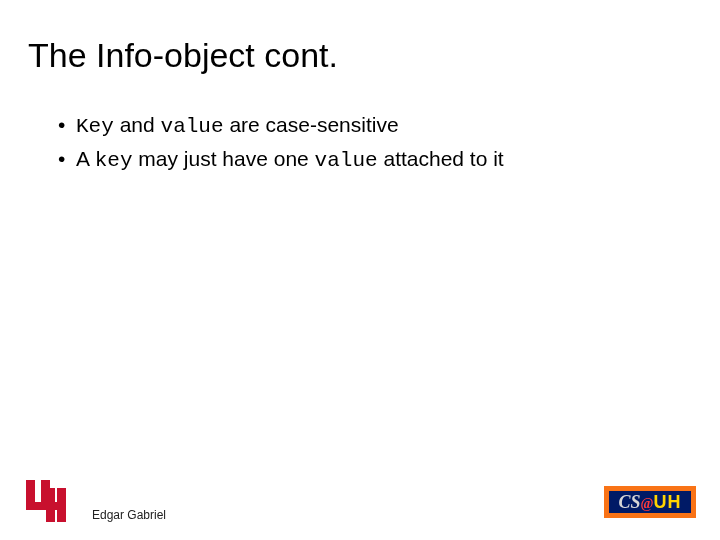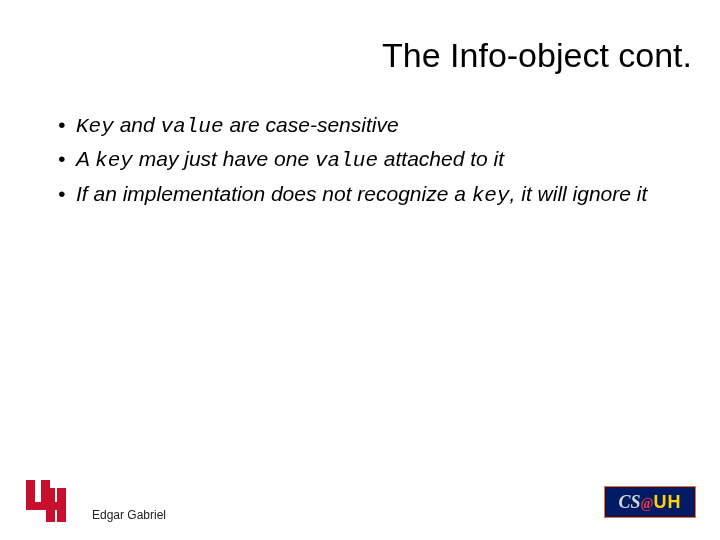--- a/index.html
+++ b/index.html
@@ -1,48 +1,45 @@
 <!DOCTYPE html>
 <html><head>
 <meta charset="utf-8">
 <style>
   * { margin: 0; padding: 0; box-sizing: border-box; }
   html, body { width: 720px; height: 540px; background: #fff; font-family: Arial, Helvetica, sans-serif; color: #000; }
   .slide { width: 720px; height: 540px; position: relative; padding: 30px 28px 0 28px; }
-  .title { font-size: 34px; text-align: right; margin-top: 6px; margin-bottom: 36px; font-weight: 400; }
-  .bullets { list-style: none; padding-left: 30px; font-style: italic; }
+  .title { font-size: 34px; text-align: left; margin-top: 6px; margin-bottom: 36px; font-weight: 400; }
+  .bullets { list-style: none; padding-left: 30px; }
   .bullets li { font-size: 21px; line-height: 1.35; margin-bottom: 4px; padding-left: 18px; position: relative; }
   .bullets li::before { content: "•"; position: absolute; left: 0; top: 0; }
   .mono { font-family: "Courier New", Courier, monospace; }
   .footer { position: absolute; left: 0; bottom: 18px; width: 100%; height: 50px; }
   .logo-uh { position: absolute; left: 24px; bottom: 0; width: 42px; height: 44px; }
   .uh-shape { fill: #c8102e; }
   .author { position: absolute; left: 92px; bottom: 0; font-size: 12px; color: #222; }
-  .logo-cs { position: absolute; right: 24px; bottom: 4px; width: 92px; height: 32px; background: #001a66; border: 1px solid #f97316; display: flex; align-items: center; justify-content: center; }
+  .logo-cs { position: absolute; right: 24px; bottom: 4px; width: 92px; height: 32px; background: #001a66; border: 5px solid #f97316; display: flex; align-items: center; justify-content: center; }
   .logo-cs .cs-text { font-family: Georgia, 'Times New Roman', serif; font-style: italic; font-size: 18px; font-weight: 600; }
   .logo-cs .cs { color: #d6d6d6; }
   .logo-cs .at { color: #ff3b3b; font-style: normal; font-size: 14px; }
   .logo-cs .uh { color: #ffd400; font-style: normal; font-size: 18px; font-weight: 700; font-family: Arial, sans-serif; letter-spacing: 1px; }
 </style>
 </head>
 <body>
 
 <div class="slide">
 
   <h1 class="title">The Info-object cont.</h1>
 
   <ul class="bullets">
     <li>
       <span></span><span class="mono">Key</span><span> and </span><span class="mono">value</span><span> are case-sensitive</span>
     </li>
     <li>
       <span>A </span><span class="mono">key</span><span> may just have one </span><span class="mono">value</span><span> attached to it</span>
-    </li>
-    <li>
-      <span>If an implementation does not recognize a </span><span class="mono">key</span><span>, it will ignore it</span>
     </li>
   </ul>
 
   <div class="footer">
     <div class="logo-uh">
       <svg viewBox="0 0 42 44" width="42" height="44">
 
         <rect class="uh-shape" x="2" y="2" width="9" height="30"></rect>
         <rect class="uh-shape" x="17" y="2" width="9" height="30"></rect>
         <rect class="uh-shape" x="2" y="24" width="24" height="8"></rect>

